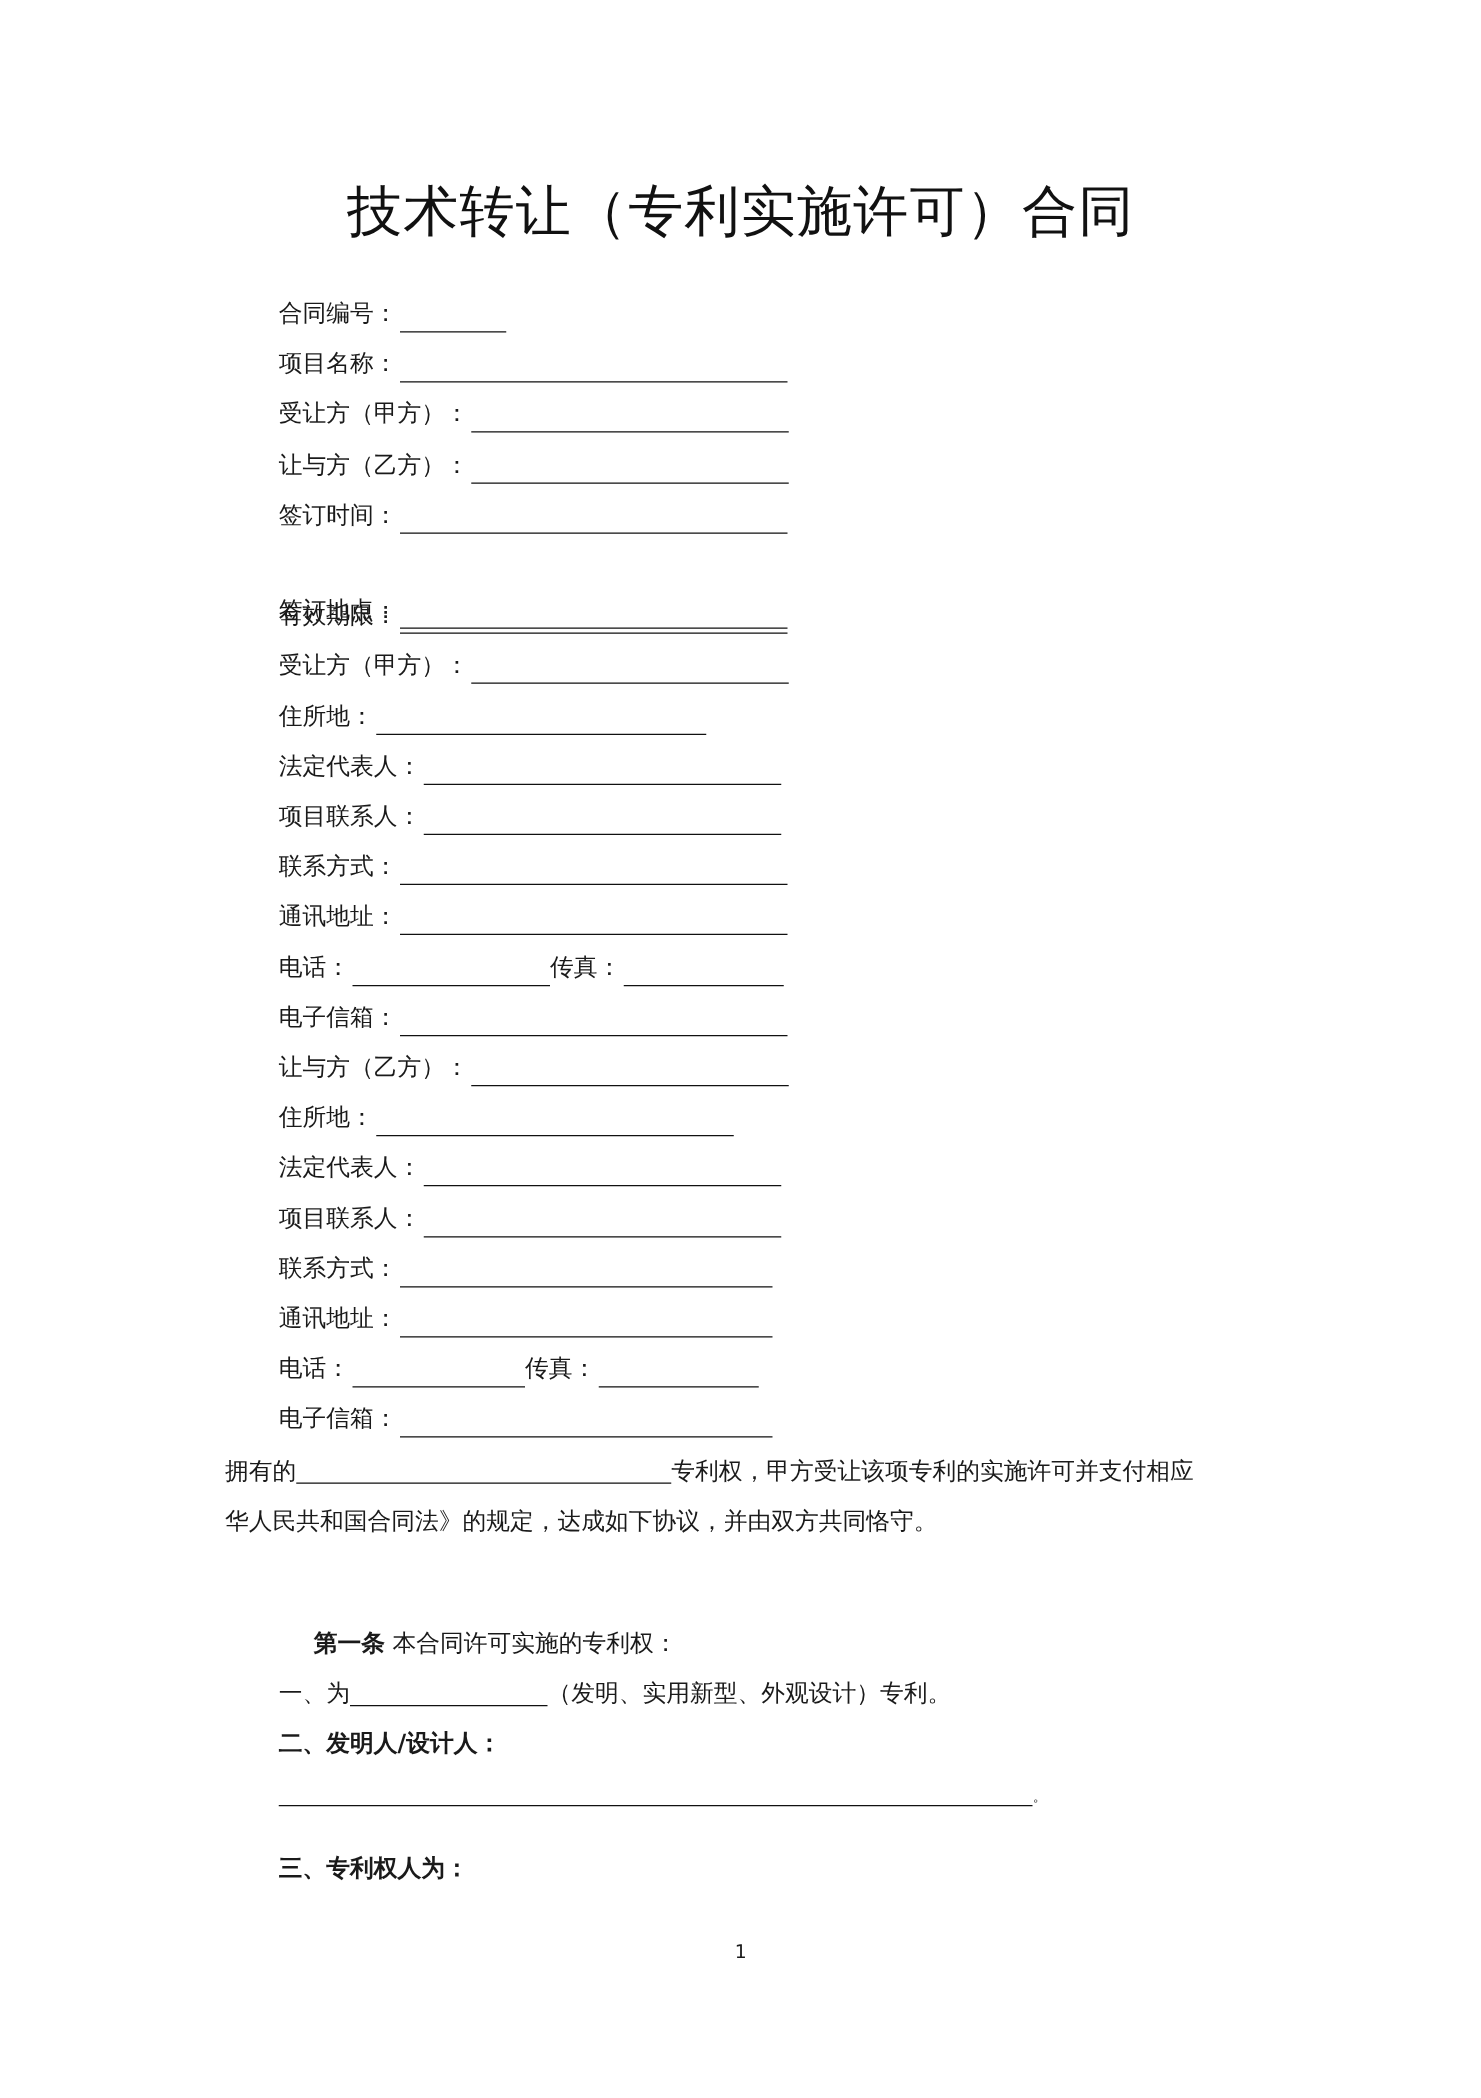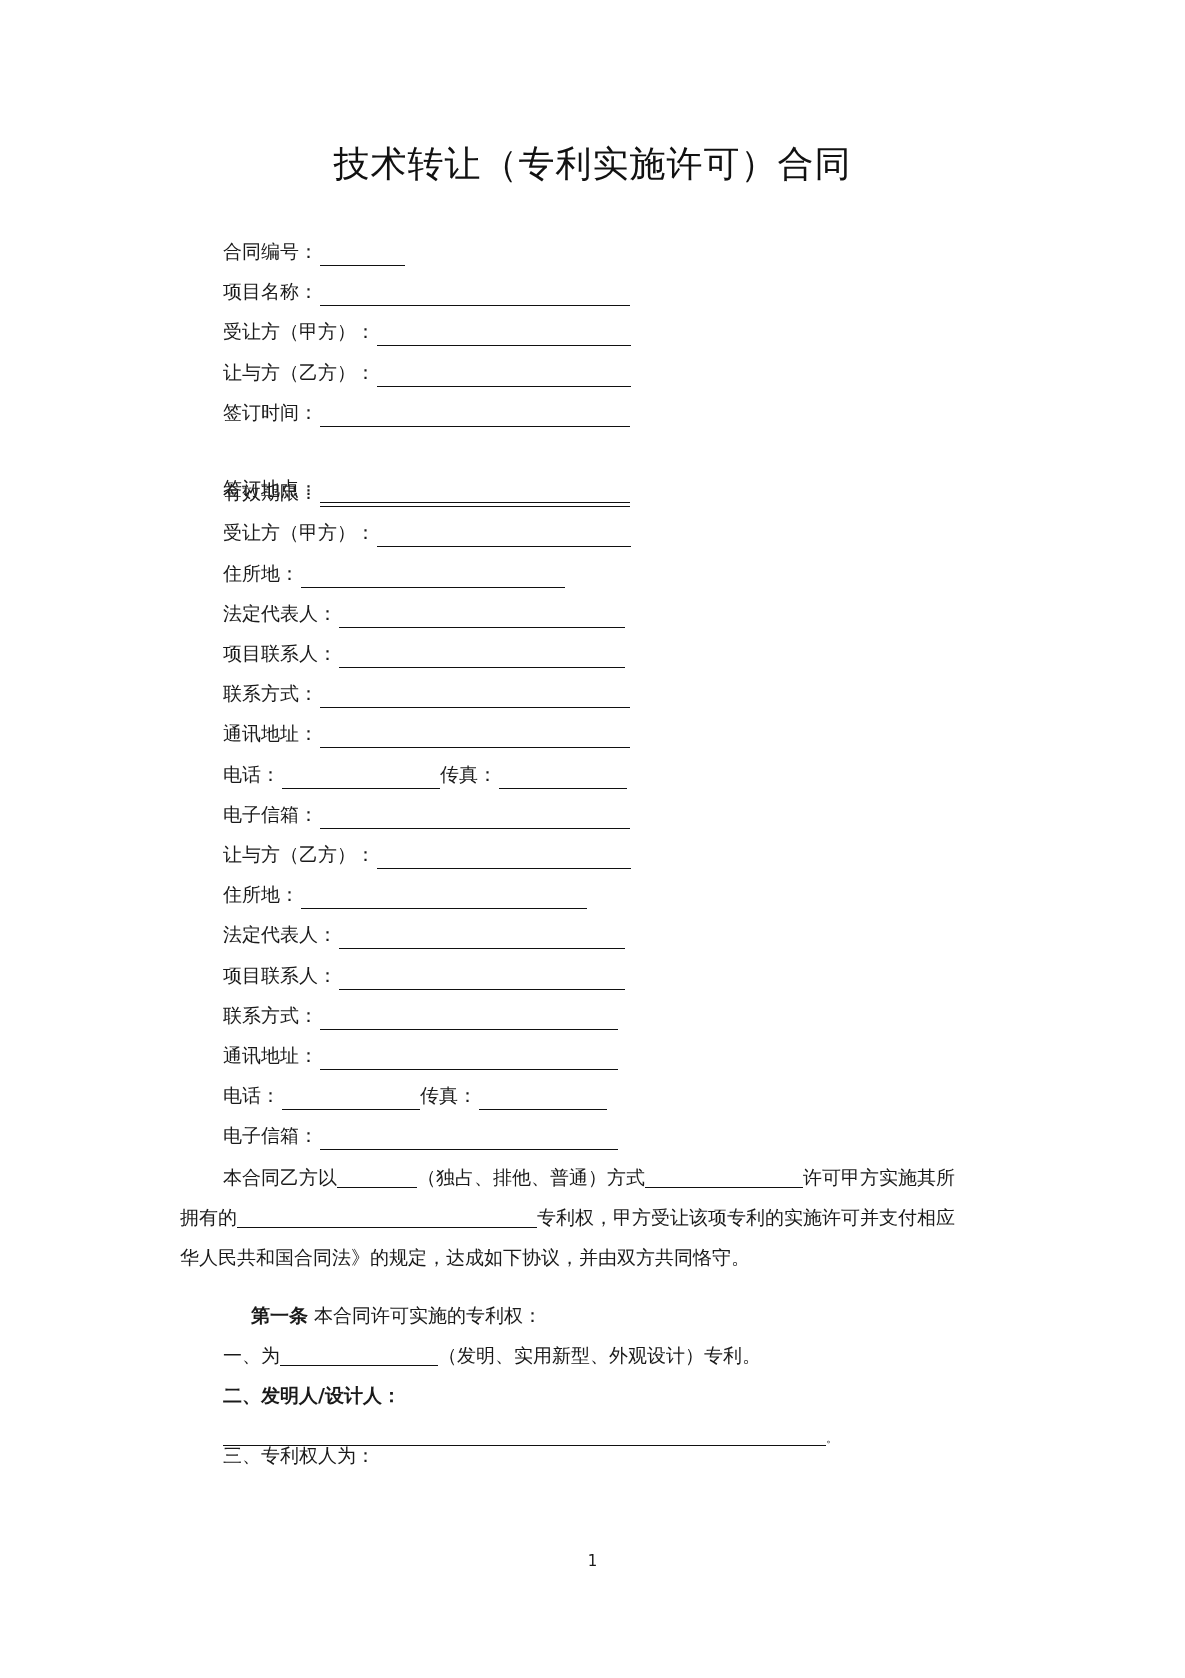--- a/index.html
+++ b/index.html
@@ -1,19 +1,19 @@
 <!DOCTYPE html>
 <html><head>
 <meta charset="utf-8">
 <style>
   html, body { margin:0; padding:0; background:#ffffff; }
   body { width:1185px; height:1678px; position:relative; overflow:hidden;
          font-family:"DejaVu Serif","Liberation Serif",serif; color:#1a1a1a; }
   .title { position:absolute; top:140px; left:0; width:1185px; text-align:center;
-           font-family:"DejaVu Sans","Liberation Sans",sans-serif; font-size:36px; letter-spacing:1px; color:#111; }
+           font-family:"DejaVu Sans","Liberation Sans",sans-serif; font-size:44px; letter-spacing:1px; color:#111; }
   .field { position:absolute; left:223px; height:30px; font-size:19px; line-height:30px; white-space:nowrap; display:flex; align-items:flex-end; }
   .blank { display:inline-block; border-bottom:1.5px solid #111; height:22px; margin-left:2px; }
   .para { position:absolute; left:180px; width:830px; font-size:19px; line-height:40px; }
   .para .indent { display:inline-block; width:43px; }
   .inline-blank { display:inline-block; border-bottom:1.5px solid #111; height:22px; vertical-align:-4px; }
   .line { position:absolute; left:223px; font-size:19px; line-height:30px; white-space:nowrap; }
   .bold { font-weight:bold;margin-left:28px; }
   .pagenum { position:absolute; top:1552px; left:0; width:1185px; text-align:center; font-size:15px;
              font-family:"DejaVu Sans","Liberation Sans",sans-serif; }
 </style>
@@ -115,24 +115,23 @@
       <span>传真：</span>
       <span class="blank" style="width: 128px;"></span>
     </div>
     <div class="field" style="top: 1120.4px;">
       <span>电子信箱：</span>
       <span class="blank" style="width: 298px;"></span>
     </div>
   </div>
 
 <div class="para" style="top:1157px;">
-  <div><span class="indent"></span><span>本合同乙方以</span><span class="inline-blank" style="width:80px;"></span><span>（独占、排他、普通）方式</span><span class="inline-blank" style="width:158px;"></span><span>许可甲方实施其所</span></div>
   <div><span>拥有的</span><span class="inline-blank" style="width:300px;"></span><span>专利权，甲方受让该项专利的实施许可并支付相应</span></div>
   <div>华人民共和国合同法》的规定，达成如下协议，并由双方共同恪守。</div>
 </div>
 
 <div class="line" style="top:1300px;"><span class="bold">第一条</span><span> 本合同许可实施的专利权：</span></div>
 <div class="line" style="top:1340px;"><span>一、为</span><span class="inline-blank" style="width:158px;"></span><span>（发明、实用新型、外观设计）专利。</span></div>
 <div class="line" style="top:1380px;font-weight:bold;">二、发明人/设计人：</div>
 <div class="line" style="top:1420px;"><span class="inline-blank" style="width:603px;"></span><span style="font-size:12px;">。</span></div>
-<div class="line" style="top:1440px;">三、专利权人为：</div>
+<div class="line" style="top:1480px;font-weight:bold;">三、专利权人为：</div>
 
 <div class="pagenum">1</div>
 
 </body></html>

